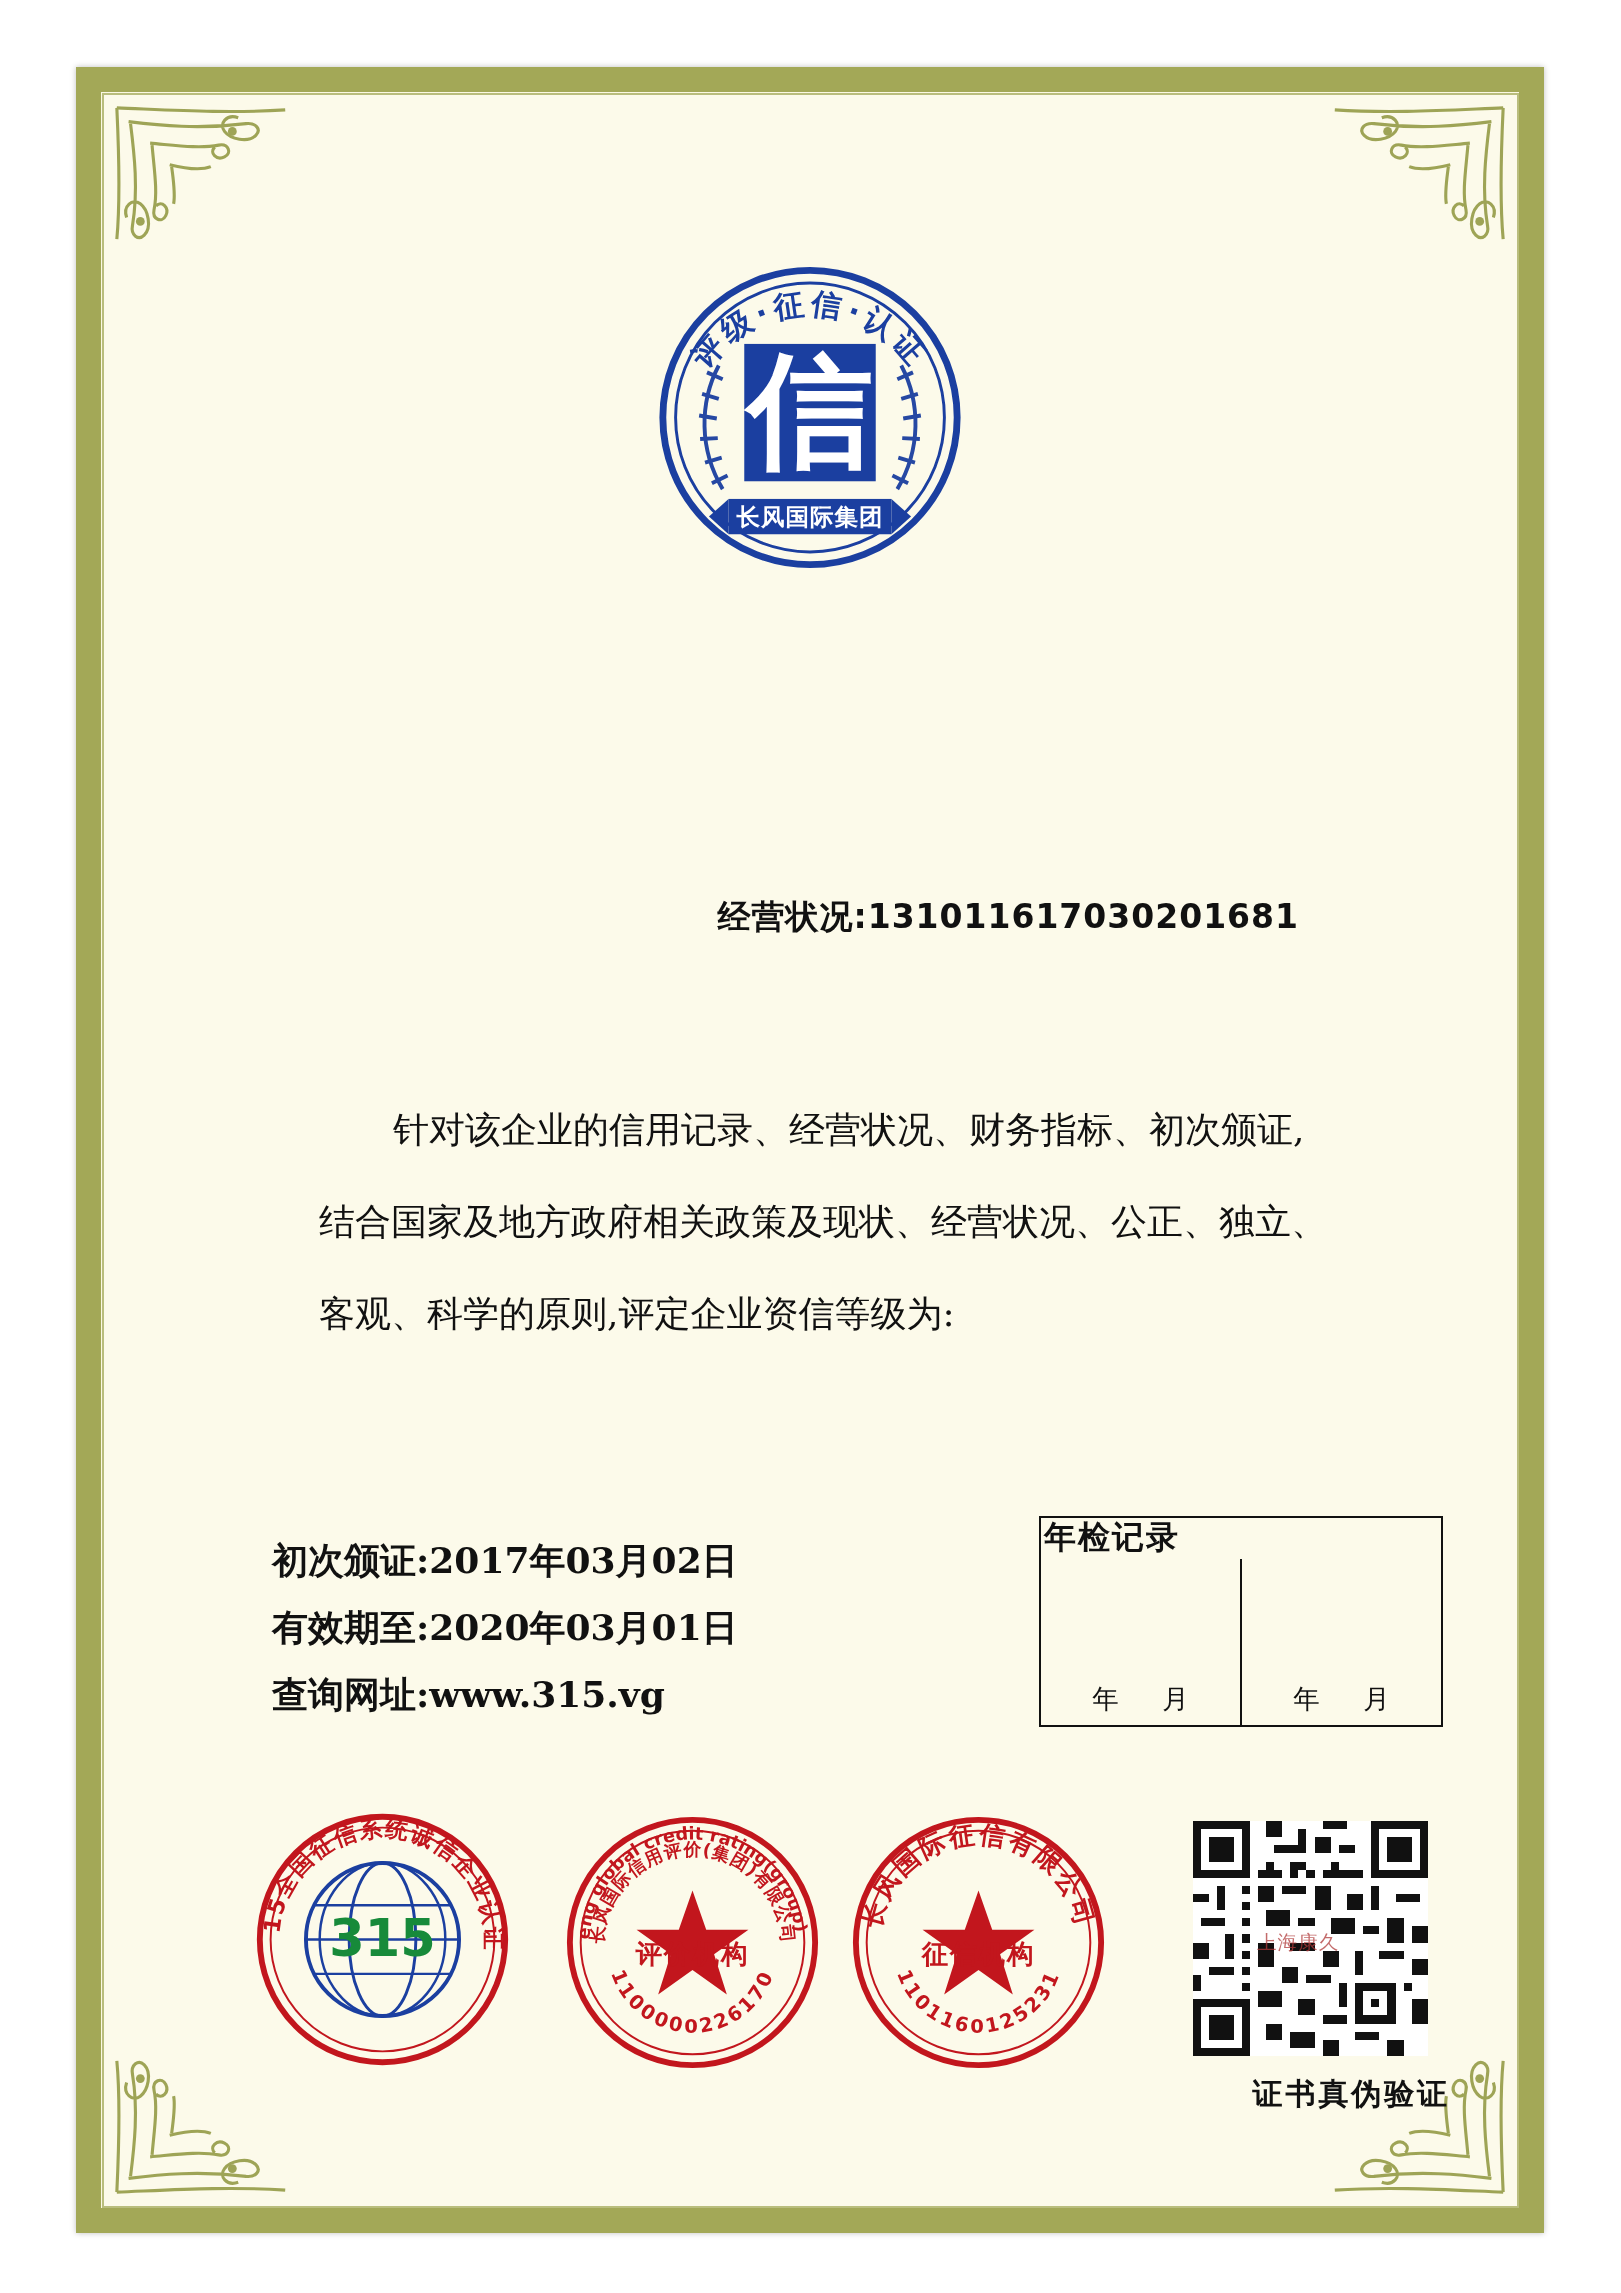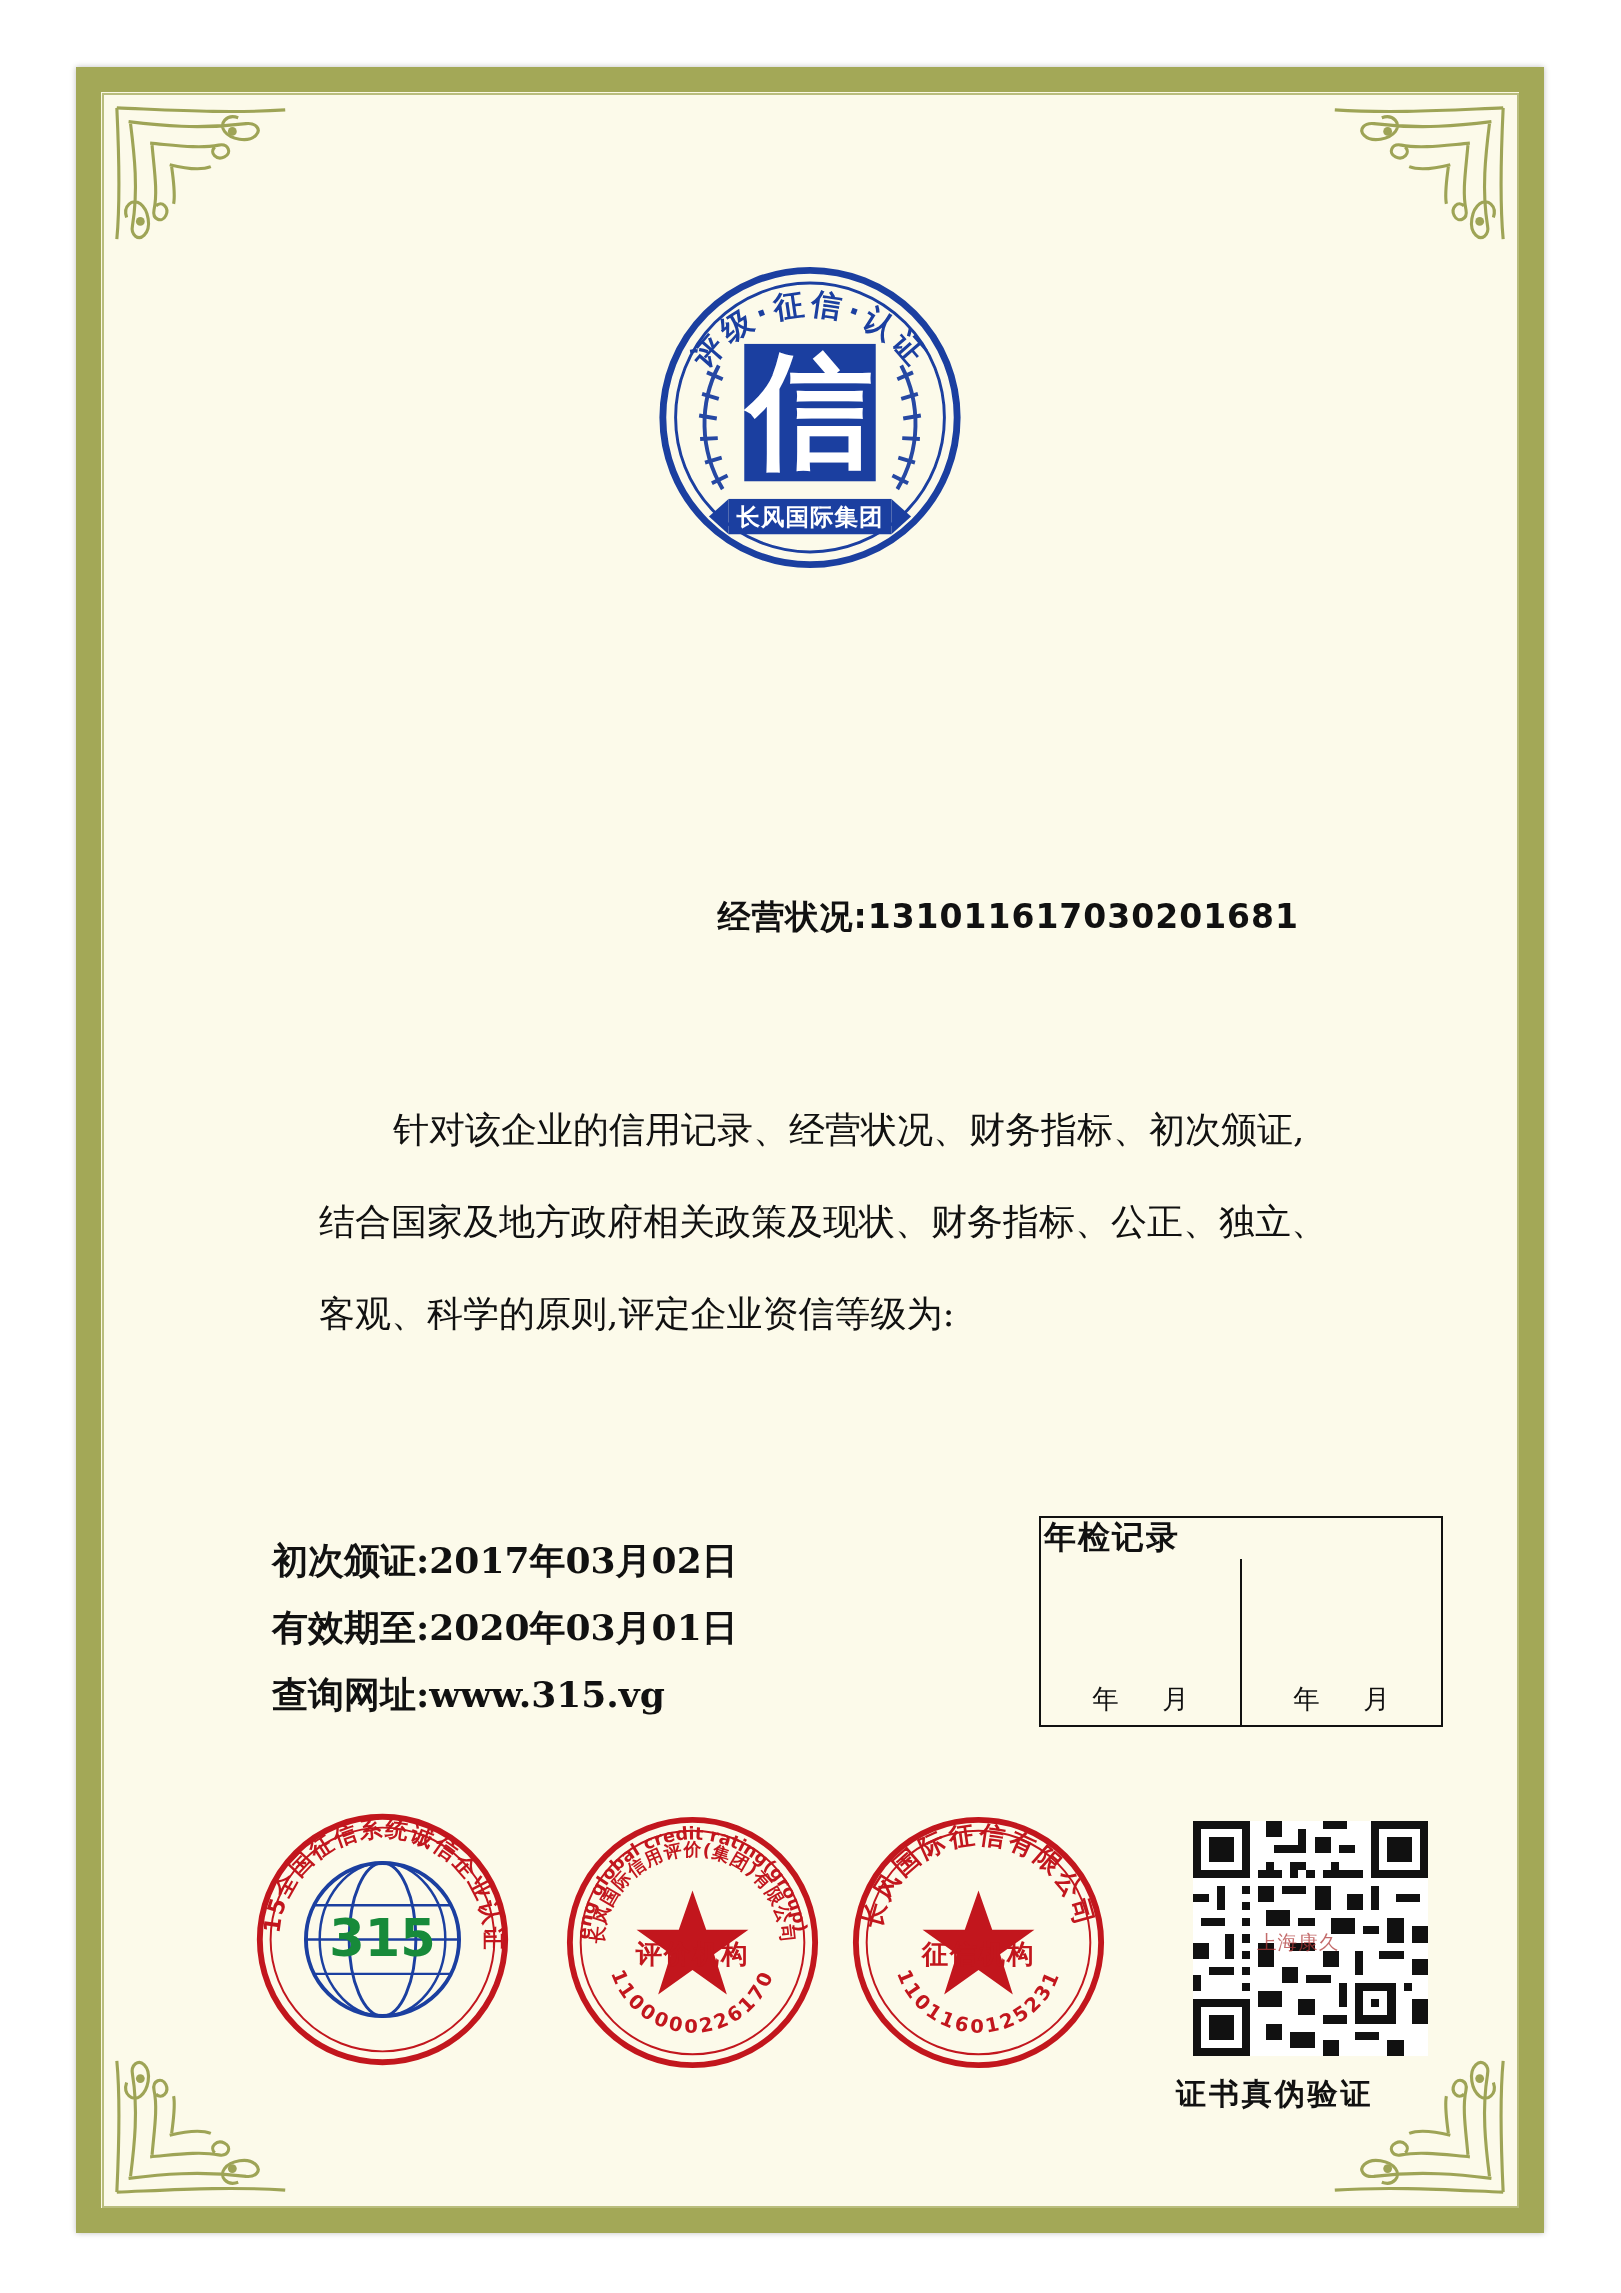--- a/index.html
+++ b/index.html
@@ -219,21 +219,21 @@
     width: 235px;
     height: 235px;
     background: #fff;
   }
   .qr svg { display: block; width: 100%; height: 100%; }
   .qr-caption {
     position: absolute;
     left: 1100px;
     top: 2007px;
     width: 274px;
-    text-align: left;
+    text-align: right;
     font-family: "DejaVu Sans", sans-serif;
     font-weight: bold;
     font-size: 30px;
     letter-spacing: 2.9px;
     color: #111;
   }
   .qr-overlay-text {
     position: absolute;
     left: 1181px;
     top: 1862px;
@@ -347,21 +347,21 @@
         <text x="185" y="295" text-anchor="middle" font-family="DejaVu Sans, sans-serif" font-size="24" font-weight="bold" fill="#ffffff" letter-spacing="1">长风国际集团</text>
       </svg>
     </div>
 
 
     <div class="credit-code">经营状况:131011617030201681</div>
 
 
     <div class="body-text">
       <p class="indent">针对该企业的信用记录、经营状况、财务指标、初次颁证,</p>
-      <p>结合国家及地方政府相关政策及现状、财务指标、公正、独立、</p>
+      <p>结合国家及地方政府相关政策及现状、经营状况、公正、独立、</p>
       <p>客观、科学的原则,评定企业资信等级为:</p>
     </div>
 
 
     <div class="dates">
       <div>初次颁证:2017年03月02日</div>
       <div>有效期至:2020年03月01日</div>
       <div>查询网址:www.315.vg</div>
     </div>
 

